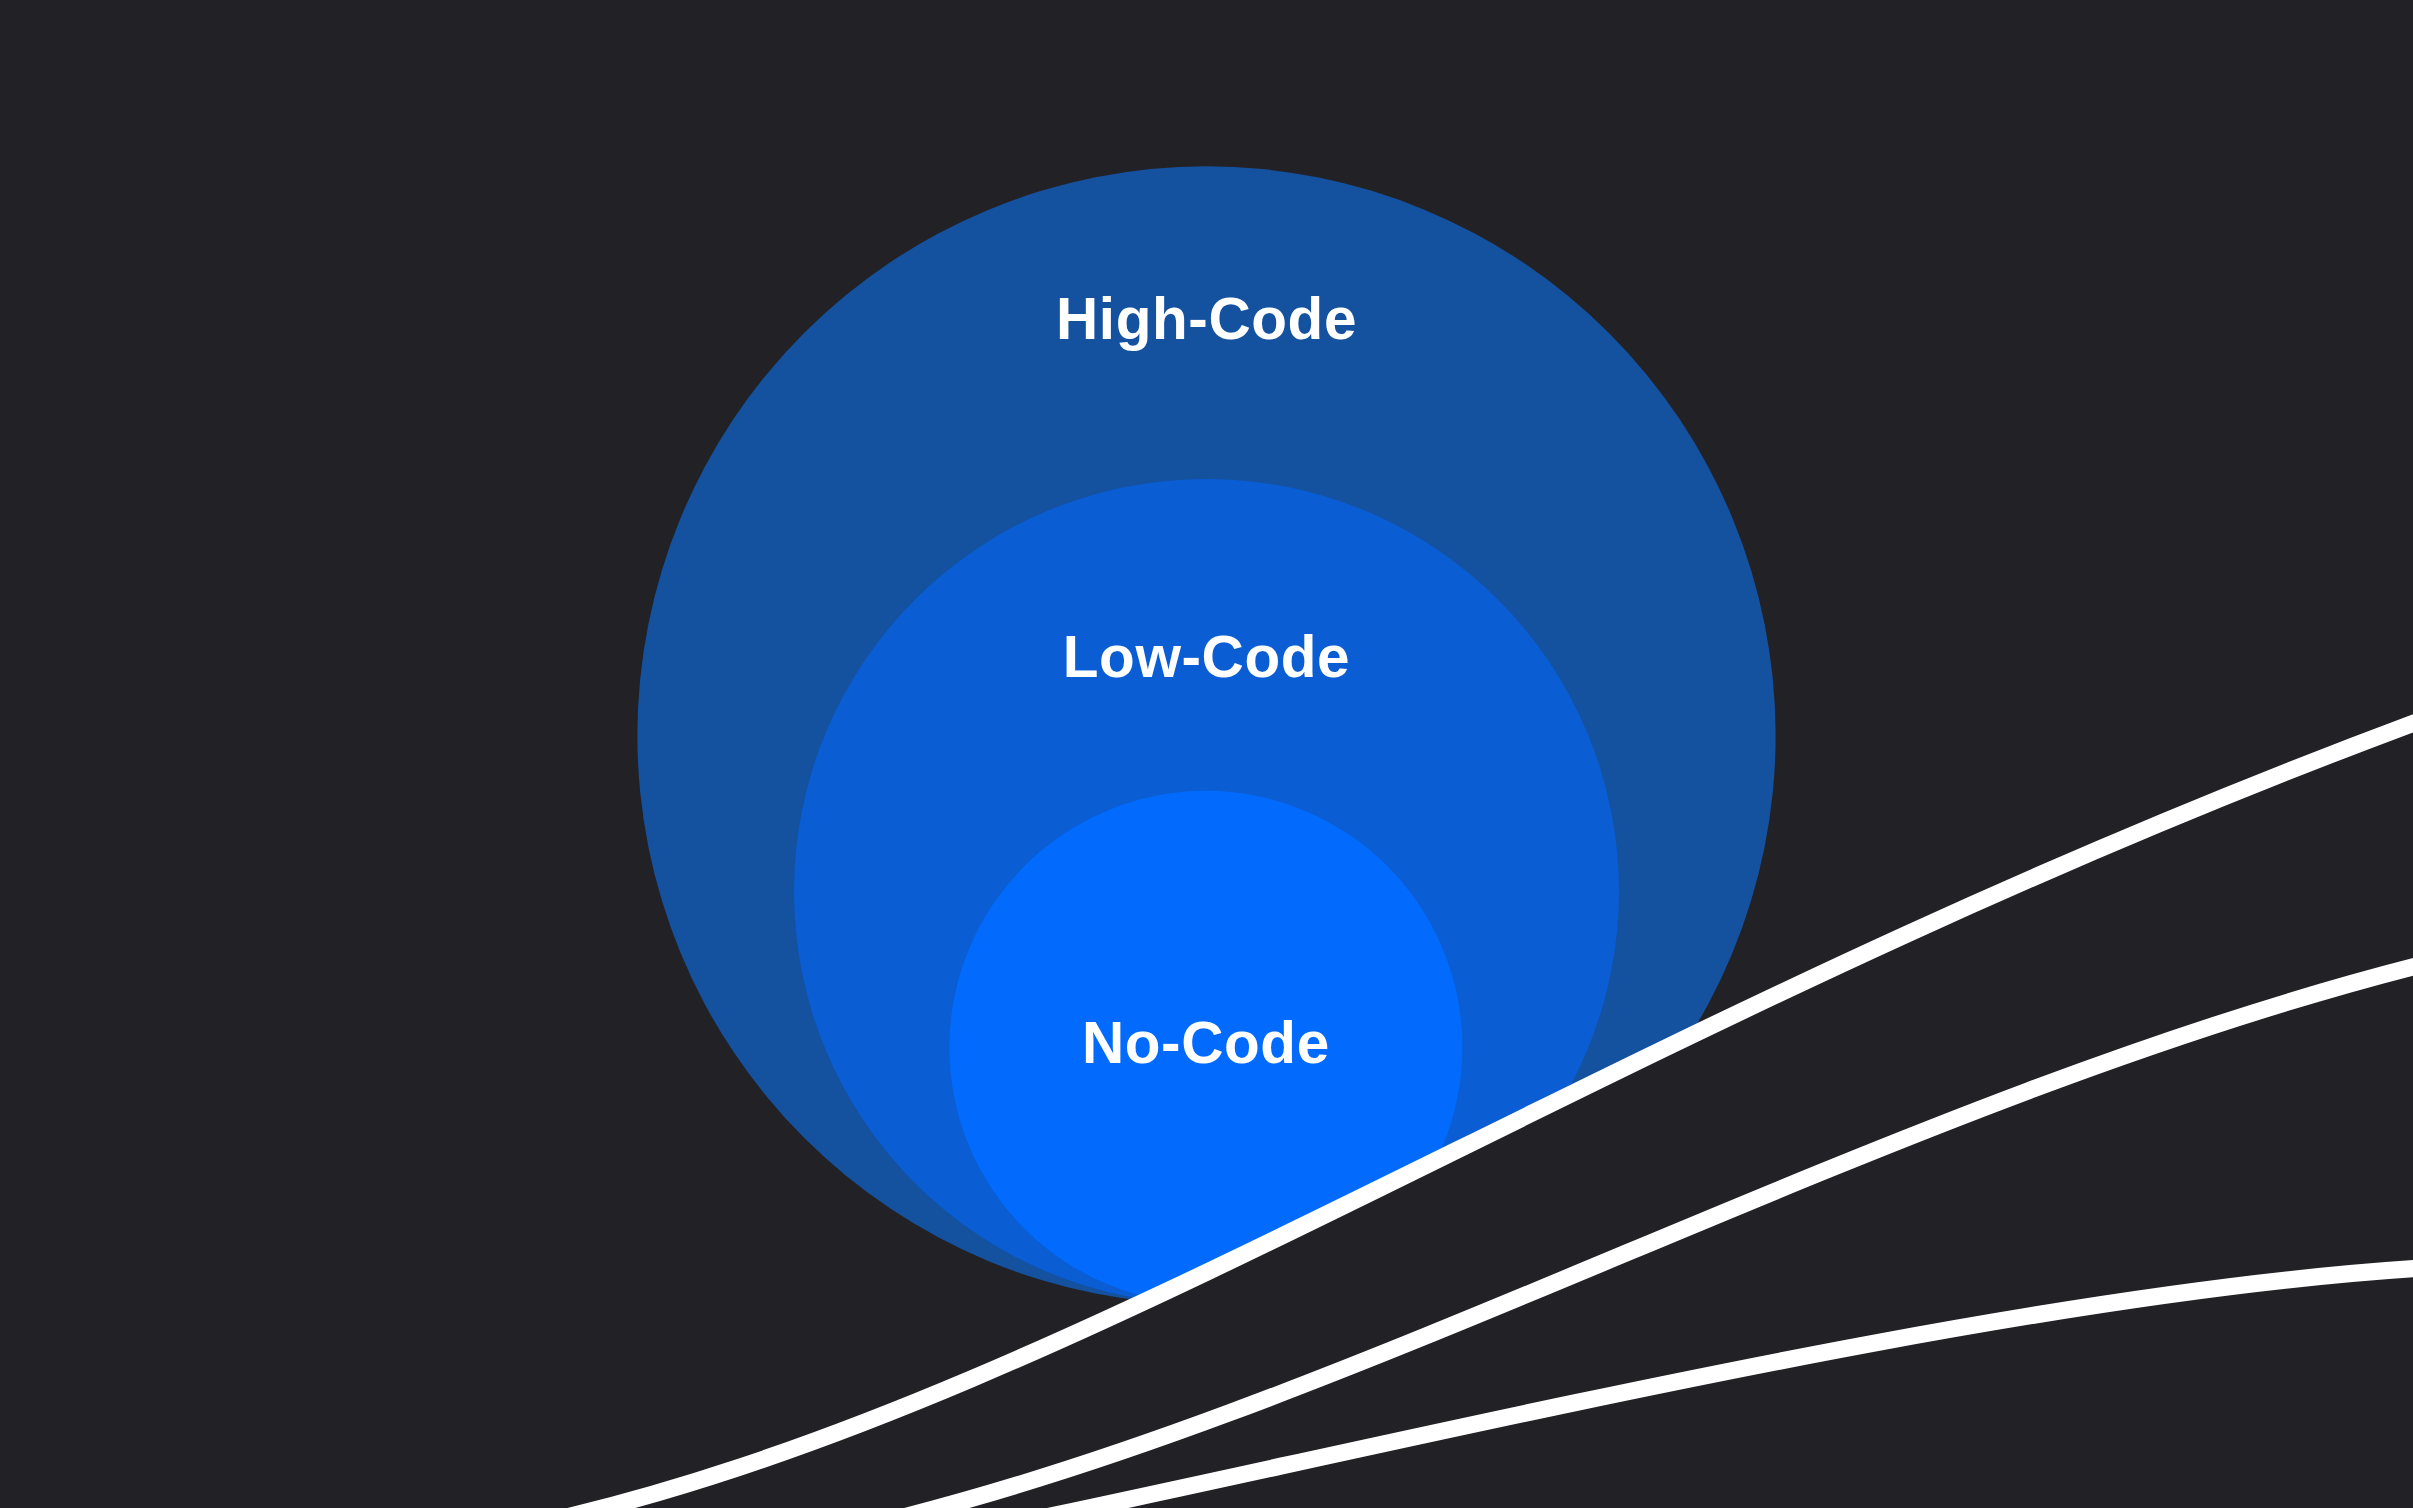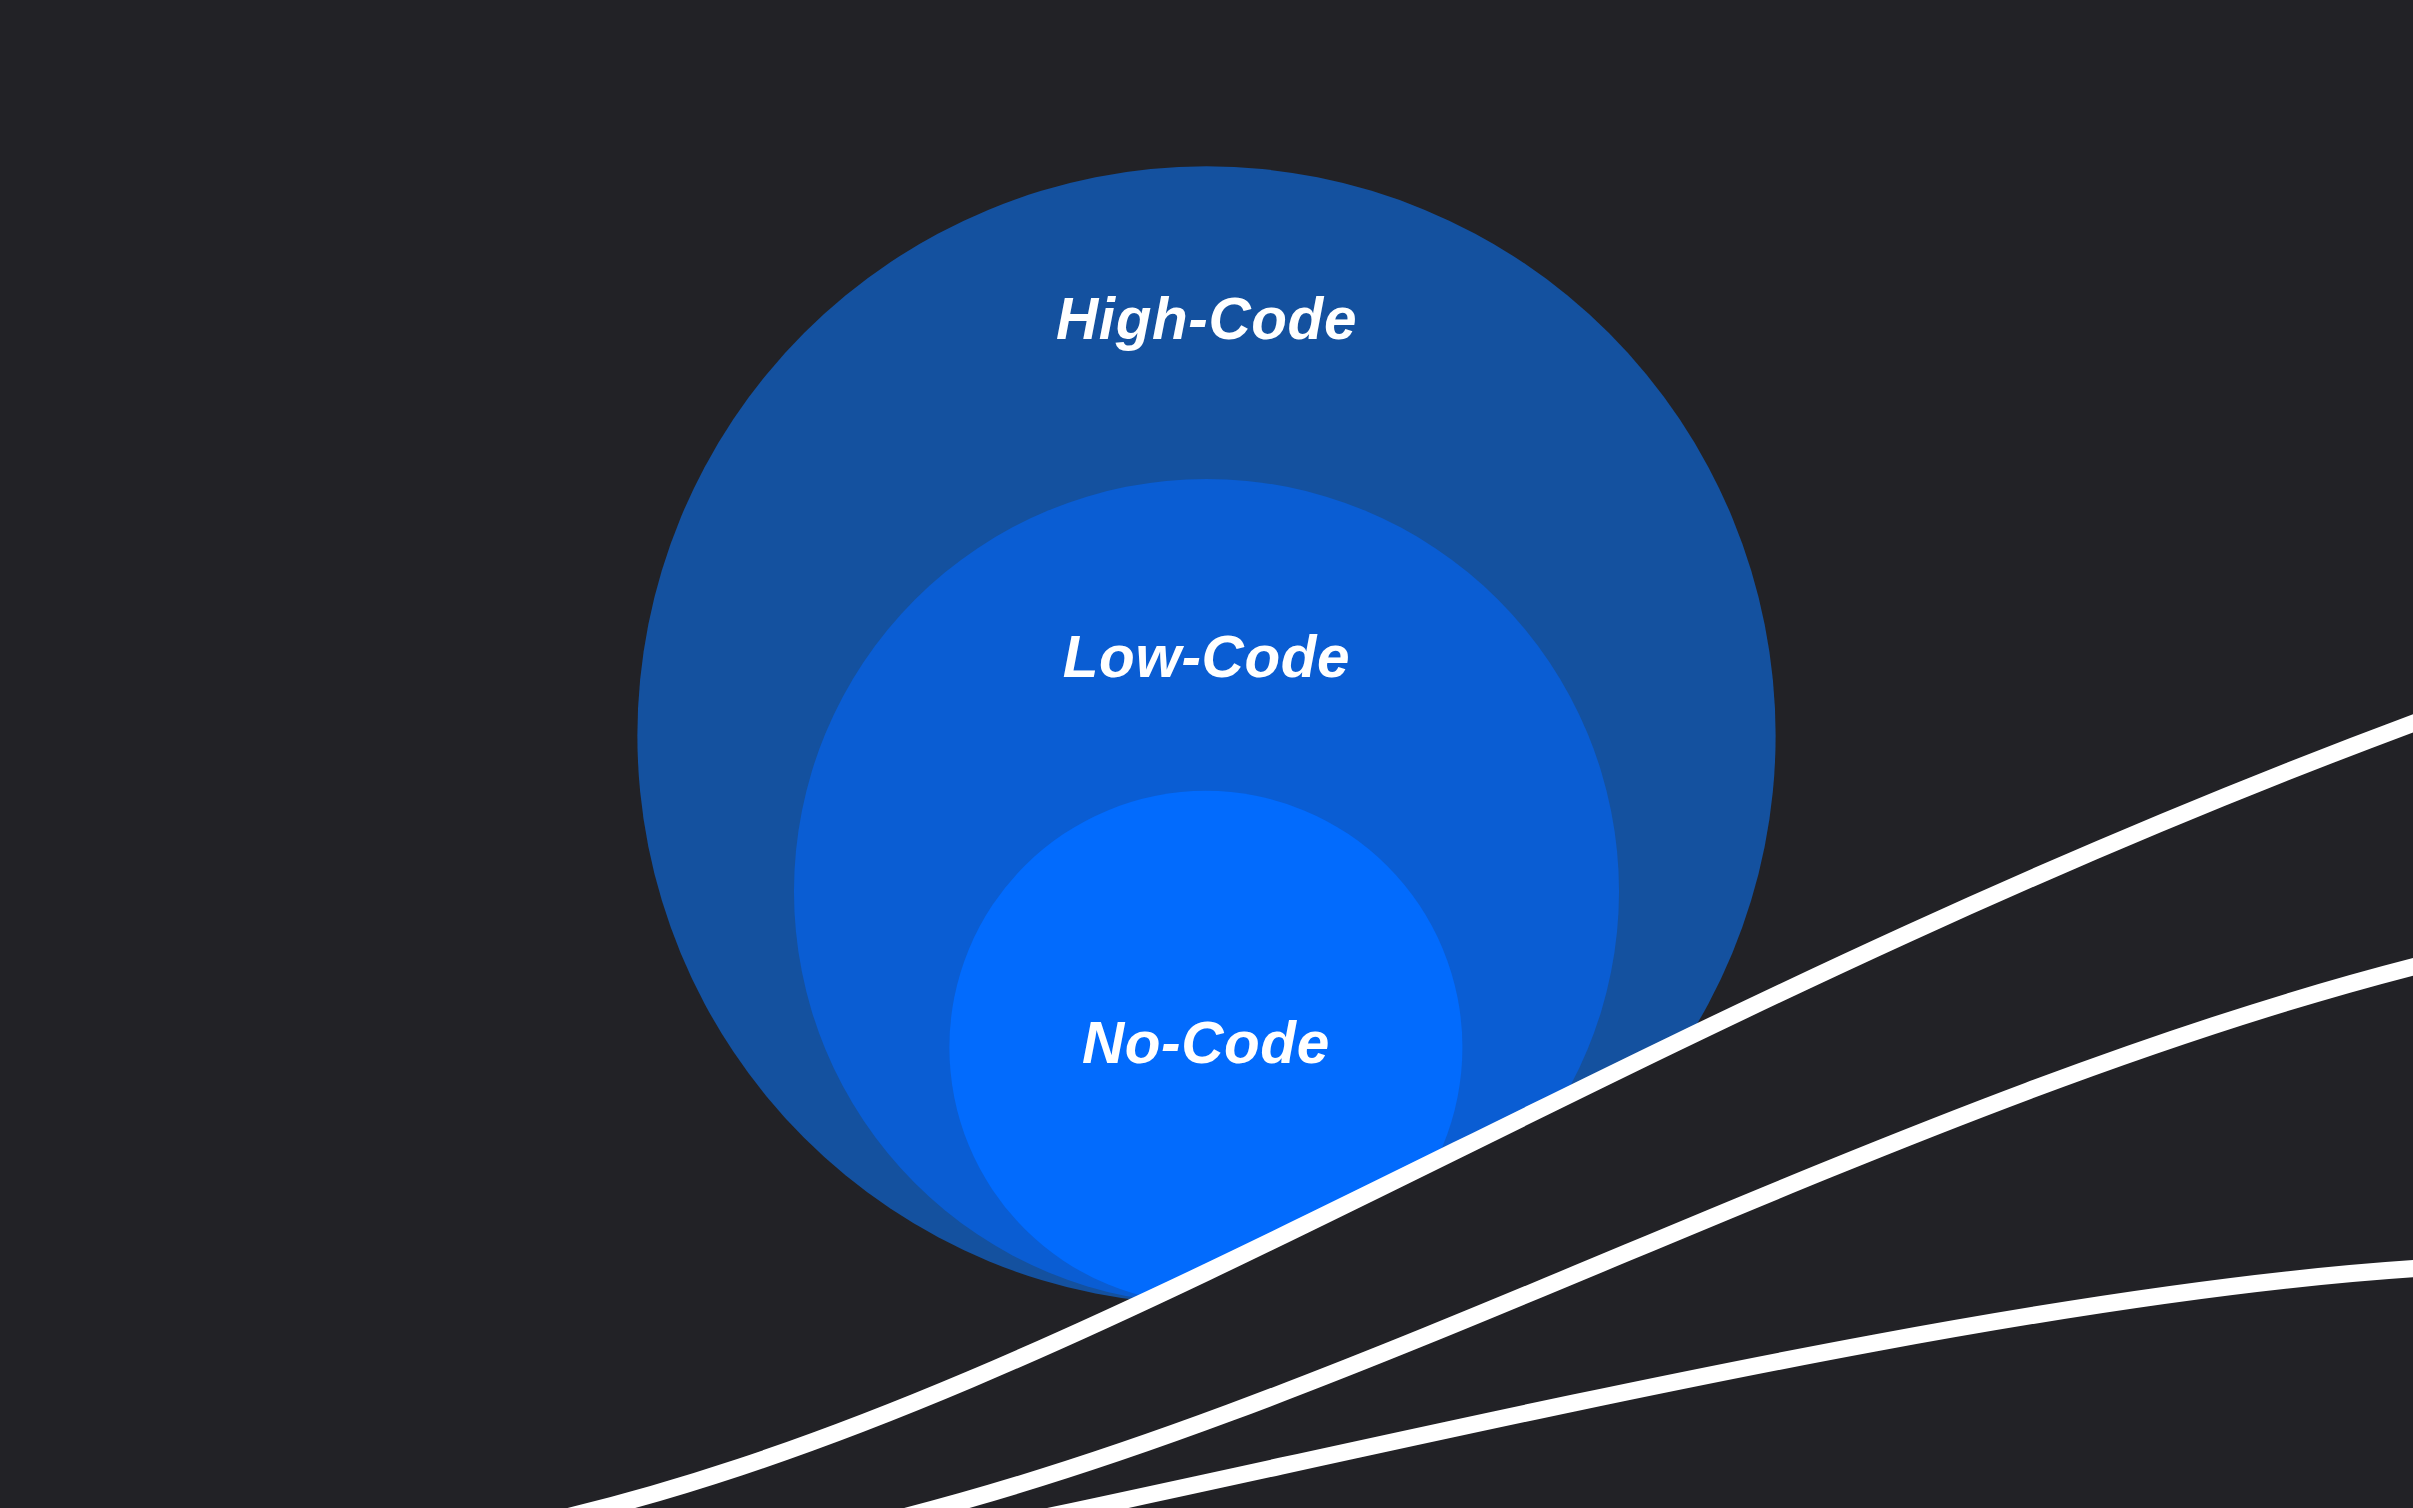--- a/index.html
+++ b/index.html
@@ -8,21 +8,20 @@
     width: 100%;
     height: 100%;
     overflow: hidden;
     background: #222226;
   }
   .stage {
     position: fixed;
     inset: 0;
     width: 100vw;
     height: 100vh;
-    font-style: italic;
   }
   .stage svg {
     display: block;
     width: 100%;
     height: 100%;
   }
   .label {
     font-family: "Liberation Sans", sans-serif;
     font-weight: 700;
     font-size: 96px;

